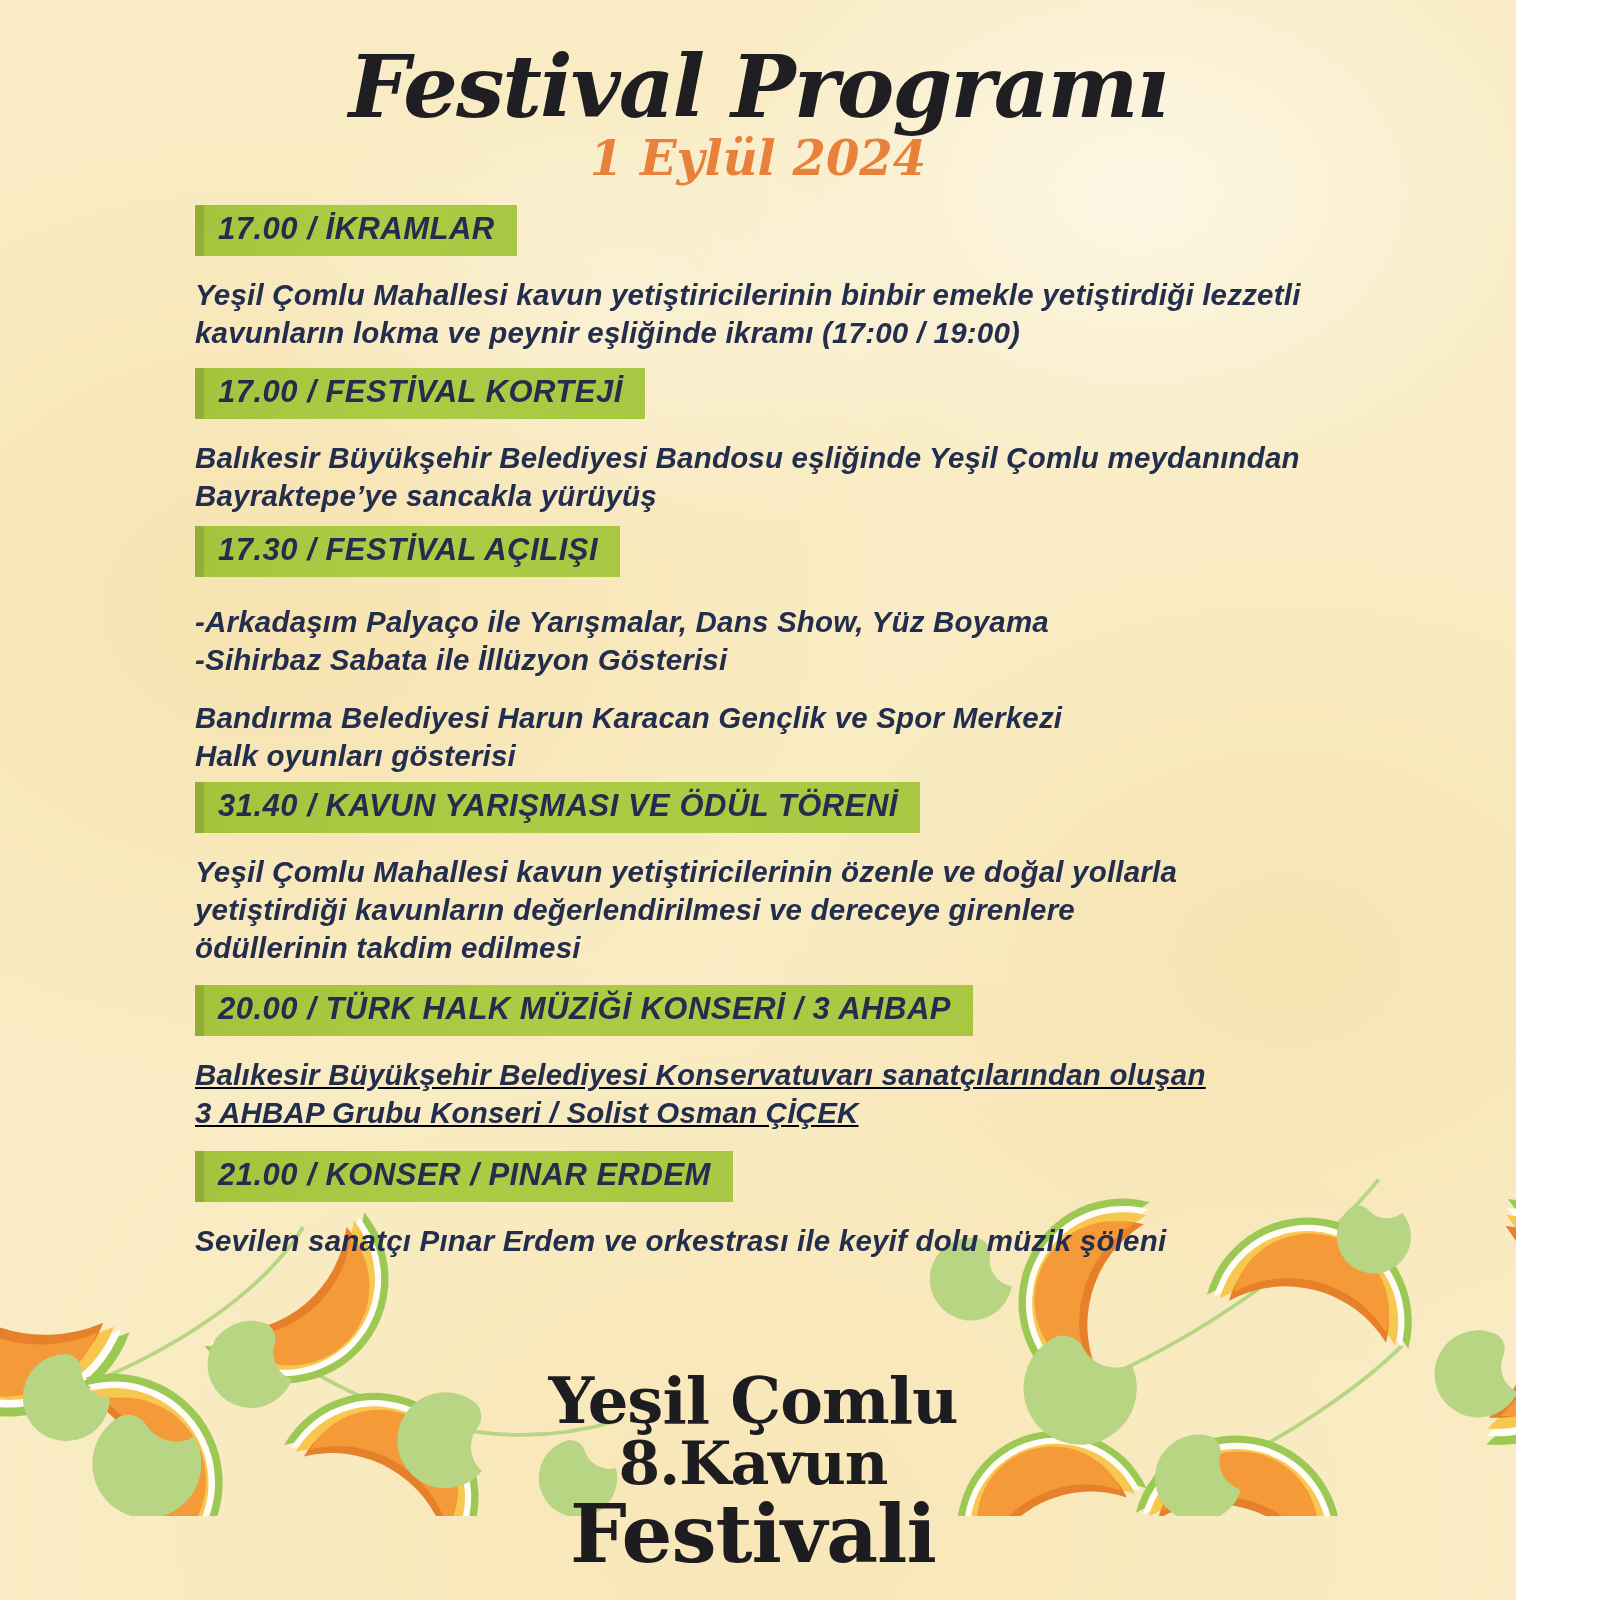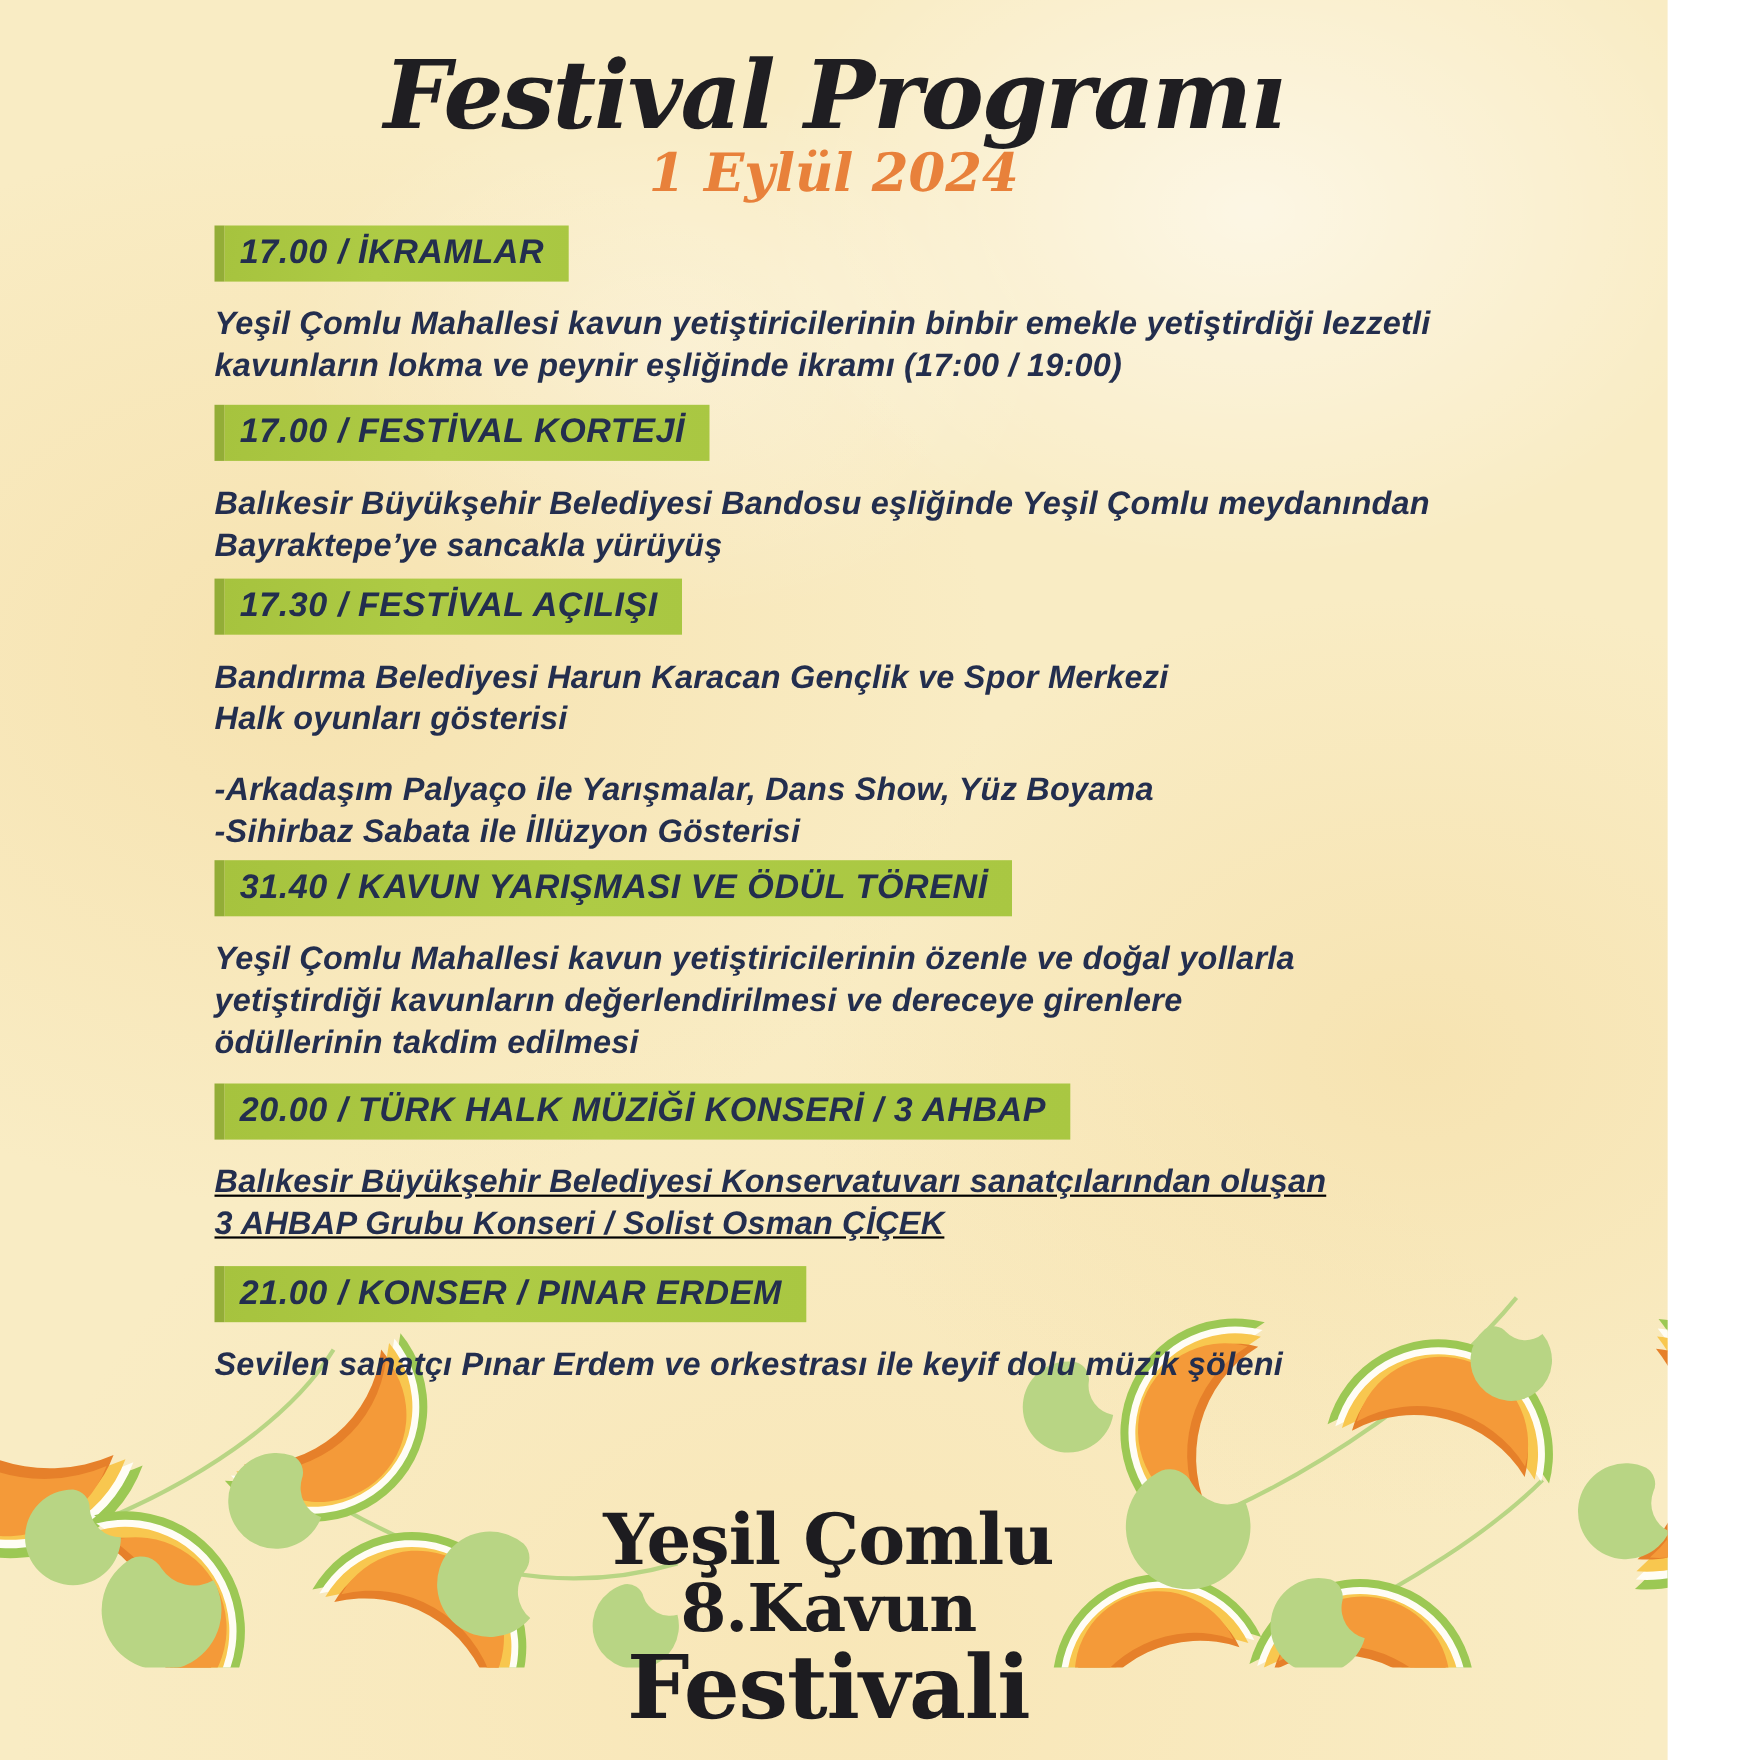--- a/index.html
+++ b/index.html
@@ -126,24 +126,24 @@
       </section>
 
       <section class="slot">
         <div class="slot-bar">17.00 / FESTİVAL KORTEJİ</div>
         <p class="slot-desc">Balıkesir Büyükşehir Belediyesi Bandosu eşliğinde Yeşil Çomlu meydanından
 Bayraktepe’ye sancakla yürüyüş</p>
       </section>
 
       <section class="slot">
         <div class="slot-bar">17.30 / FESTİVAL AÇILIŞI</div>
+        <p class="slot-desc slot-extra">-Arkadaşım Palyaço ile Yarışmalar, Dans Show, Yüz Boyama
+-Sihirbaz Sabata ile İllüzyon Gösterisi</p>
         <p class="slot-desc">Bandırma Belediyesi Harun Karacan Gençlik ve Spor Merkezi
 Halk oyunları gösterisi</p>
-        <p class="slot-desc slot-extra">-Arkadaşım Palyaço ile Yarışmalar, Dans Show, Yüz Boyama
--Sihirbaz Sabata ile İllüzyon Gösterisi</p>
       </section>
 
       <section class="slot">
         <div class="slot-bar">31.40 / KAVUN YARIŞMASI VE ÖDÜL TÖRENİ</div>
         <p class="slot-desc">Yeşil Çomlu Mahallesi kavun yetiştiricilerinin özenle ve doğal yollarla
 yetiştirdiği kavunların değerlendirilmesi ve dereceye girenlere
 ödüllerinin takdim edilmesi</p>
       </section>
 
       <section class="slot">

